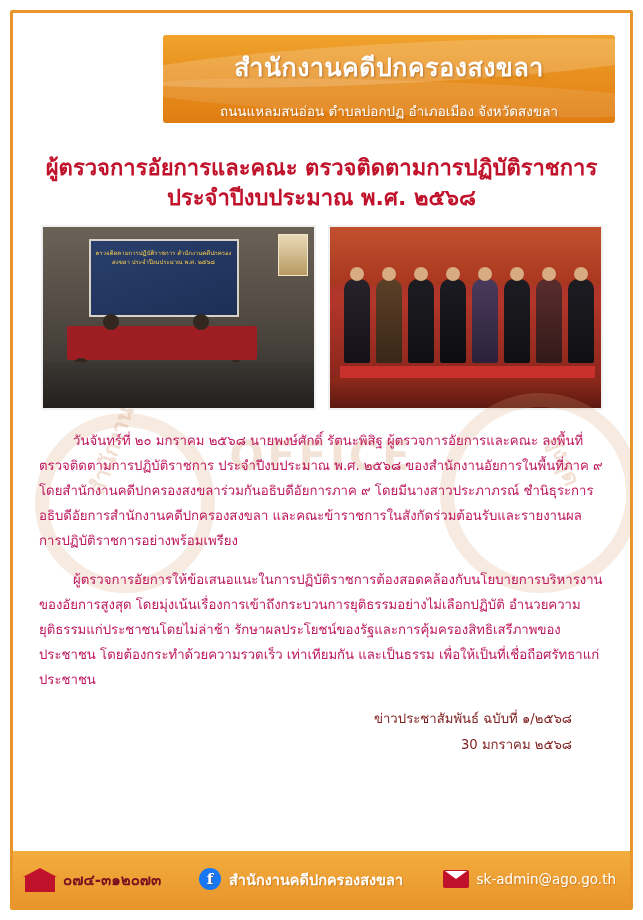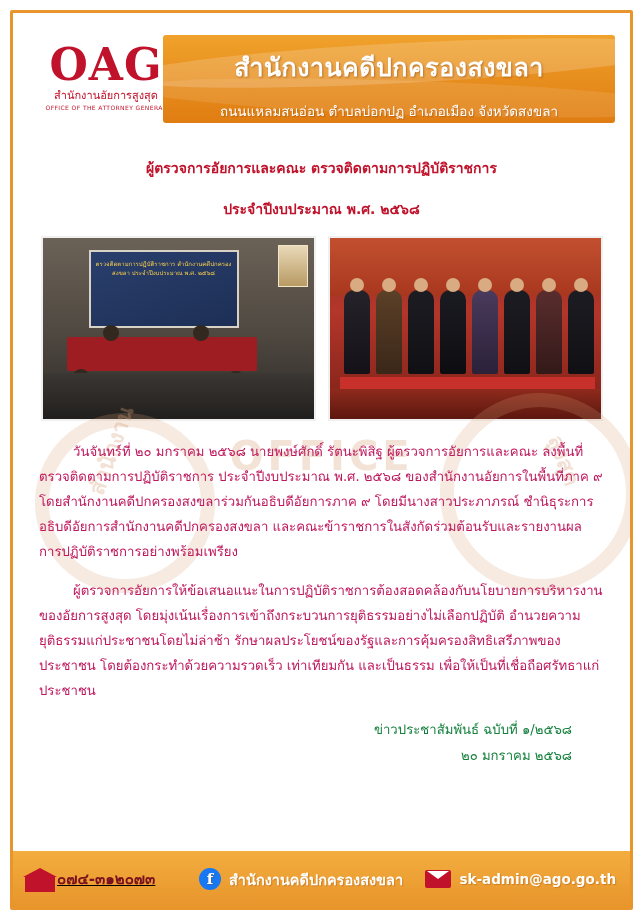--- a/index.html
+++ b/index.html
@@ -99,21 +99,21 @@
     text-align: center;
     color: #ffffff;
     font-size: 13.5px;
     margin-top: 13px;
     text-shadow: 1px 1px 1px rgba(120,50,0,0.35);
   }
   
   .doc-title {
     text-align: center;
     color: #c0122b;
-    font-size: 14px;
+    font-size: 22px;
     font-weight: bold;
     line-height: 30px;
     margin-top: 12px;
   }
   
   .photos {
     display: flex;
     justify-content: center;
     gap: 12px;
     margin-top: 12px;
@@ -228,37 +228,37 @@
     line-height: 25px;
     text-align: left;
   }
   .body-text p { margin: 0 0 14px 0; }
   .indent { text-indent: 34px; }
   .signoff {
     position: relative;
     z-index: 3;
     margin: 2px 58px 0 0;
     text-align: right;
-    color: #15803d;
+    color: #7f1d1d;
     font-size: 13.2px;
     line-height: 26px;
   }
   
   .footer {
     position: absolute;
     left: 0; bottom: 0;
     width: 100%; height: 56px;
     background: linear-gradient(180deg,#f3ad3e 0%, #e8952c 100%);
     display: flex;
     align-items: center;
     z-index: 4;
   }
   .footer-left {
-    display: flex; align-items: center; gap: 0;
-    padding-left: 10px; min-width: 186px; text-decoration: underline;
+    display: flex; align-items: flex-end; gap: 6px;
+    padding-left: 10px; min-width: 186px;
   }
   .bldg {
     width: 34px; height: 26px;
     position: relative;
   }
   .bldg-body {
     position: absolute; bottom: 0; left: 2px;
     width: 30px; height: 16px;
     background: #c0122b;
   }
@@ -297,45 +297,40 @@
     position: absolute; left: 2px; top: 1px;
     width: 22px; height: 11px;
     border-top: 8px solid #ffffff;
     border-left: 11px solid transparent;
     border-right: 11px solid transparent;
     box-sizing: border-box;
   }
   .footer-right {
     display: flex; align-items: center; gap: 8px;
     margin-left: auto; padding-right: 14px;
-    color: #ffffff; font-size: 13.5px; font-weight: bold;
+    color: #ffffff; font-size: 13.5px; font-weight: normal;
     text-shadow: 1px 1px 1px rgba(150,70,0,0.35);
   }
 </style>
 </head>
 <body>
 
 <div class="page">
   <div class="frame">
 
     <div class="header">
-      <div class="logo">
-        <div class="logo-oag">OAG</div>
-        <div class="logo-th">สำนักงานอัยการสูงสุด</div>
-        <div class="logo-en">OFFICE OF THE ATTORNEY GENERAL</div>
-      </div>
       <div class="banner">
         <div class="banner-title">สำนักงานคดีปกครองสงขลา</div>
         <div class="banner-sub">ถนนแหลมสนอ่อน ตำบลบ่อกปฏ อำเภอเมือง จังหวัดสงขลา</div>
       </div>
     </div>
 
     <div>
       <div class="doc-title">ผู้ตรวจการอัยการและคณะ ตรวจติดตามการปฏิบัติราชการ</div>
-      <div class="doc-title" style="margin-top:11px">ประจำปีงบประมาณ พ.ศ. ๒๕๖๘</div>
+      <div class="doc-title" style="margin-top:0">ประจำปีงบประมาณ พ.ศ. ๒๕๖๘</div>
     </div>
 
     <div class="photos">
       <div class="photo photo-a">
         <div class="pa-screen">
           <div class="pa-screen-txt">ตรวจติดตามการปฏิบัติราชการ
 สำนักงานคดีปกครองสงขลา
 ประจำปีงบประมาณ พ.ศ. ๒๕๖๘</div>
         </div>
         <div class="pa-portrait"></div>
@@ -387,21 +382,21 @@
     <div class="wm-text-th" style="right:40px; top:430px; transform:rotate(70deg);">สูงสุด</div>
     <div class="watermark">OFFICE</div>
 
     <div class="body-text">
       <p class="indent">วันจันทร์ที่ ๒๐ มกราคม ๒๕๖๘ นายพงษ์ศักดิ์ รัตนะพิสิฐ ผู้ตรวจการอัยการและคณะ ลงพื้นที่ตรวจติดตามการปฏิบัติราชการ ประจำปีงบประมาณ พ.ศ. ๒๕๖๘ ของสำนักงานอัยการในพื้นที่ภาค ๙ โดยสำนักงานคดีปกครองสงขลาร่วมกันอธิบดีอัยการภาค ๙ โดยมีนางสาวประภาภรณ์ ชำนิธุระการ อธิบดีอัยการสำนักงานคดีปกครองสงขลา และคณะข้าราชการในสังกัดร่วมต้อนรับและรายงานผลการปฏิบัติราชการอย่างพร้อมเพรียง</p>
       <p class="indent">ผู้ตรวจการอัยการให้ข้อเสนอแนะในการปฏิบัติราชการต้องสอดคล้องกับนโยบายการบริหารงานของอัยการสูงสุด โดยมุ่งเน้นเรื่องการเข้าถึงกระบวนการยุติธรรมอย่างไม่เลือกปฏิบัติ อำนวยความยุติธรรมแก่ประชาชนโดยไม่ล่าช้า รักษาผลประโยชน์ของรัฐและการคุ้มครองสิทธิเสรีภาพของประชาชน โดยต้องกระทำด้วยความรวดเร็ว เท่าเทียมกัน และเป็นธรรม เพื่อให้เป็นที่เชื่อถือศรัทธาแก่ประชาชน</p>
     </div>
 
     <div class="signoff">
       <div>ข่าวประชาสัมพันธ์ ฉบับที่ ๑/๒๕๖๘</div>
-      <div>๒๐ มกราคม ๒๕๖๘</div>
+      <div>30 มกราคม ๒๕๖๘</div>
     </div>
 
     <div class="footer">
       <div class="footer-left">
         <div class="bldg">
           <div class="bldg-roof"></div>
           <div class="bldg-body"></div>
         </div>
         <span class="phone-no">๐๗๔-๓๑๒๐๗๓</span>
       </div>

